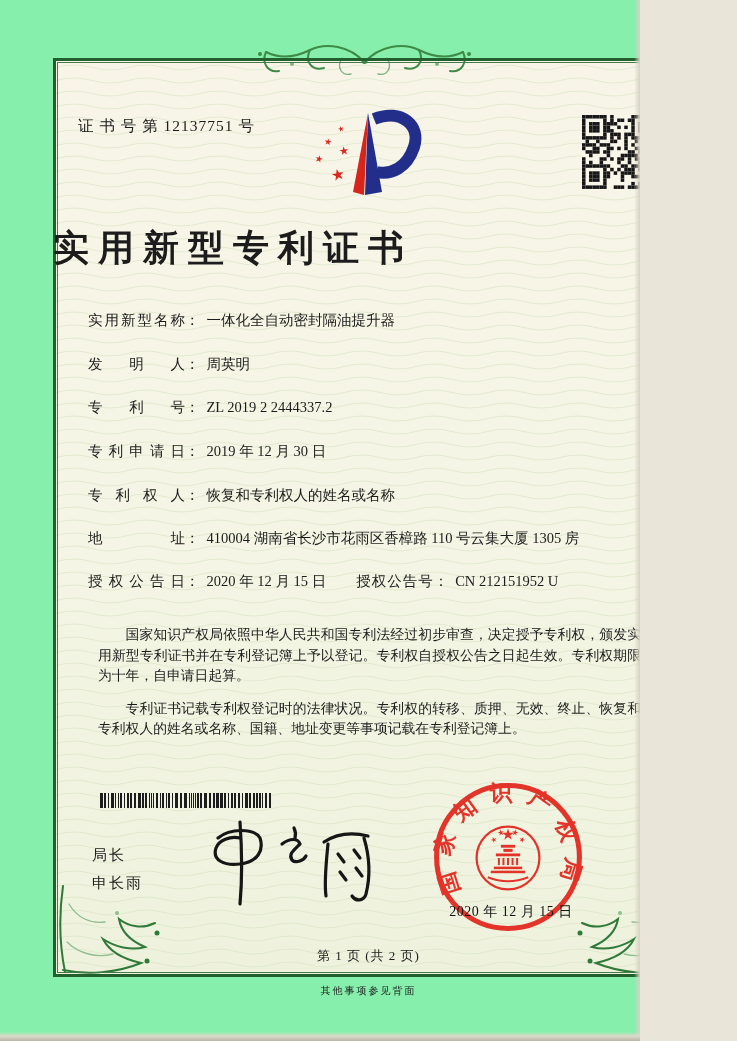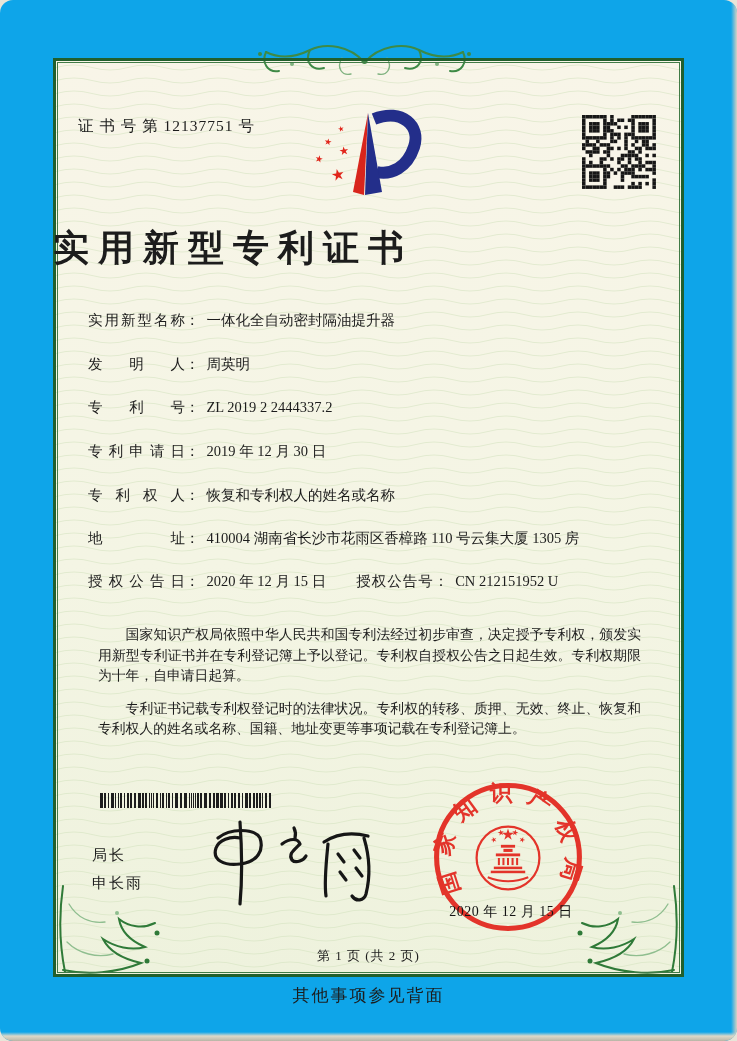--- a/index.html
+++ b/index.html
@@ -1,17 +1,17 @@
 <!DOCTYPE html>
 <html><head>
 <meta charset="utf-8">
 <style>
   html,body{margin:0;padding:0;background:#e9e5d8;}
-  .page{position:relative;width:737px;height:1041px;background:#0ea5e9;overflow:hidden;
-        font-family:"Liberation Serif","DejaVu Serif",serif;color:#1c1c1c;border-radius:13px;}
+  .page{position:relative;width:640px;height:1041px;background:#86efac;overflow:hidden;
+        font-family:"Liberation Serif","DejaVu Serif",serif;color:#1c1c1c;}
   .edge-right{position:absolute;right:0;top:0;width:6px;height:100%;
               background:linear-gradient(to left,#d6d2c2,rgba(214,210,194,0));}
   .edge-bottom{position:absolute;left:0;bottom:0;width:100%;height:9px;
                background:linear-gradient(to top,#b9b5a6,#ddd9c9 55%,rgba(221,217,201,0));}
   .inner-bg{position:absolute;left:56px;top:61px;width:625px;height:913px;
             background:linear-gradient(180deg,#f8f5e8 0%,#f4f5e4 55%,#eef2dd 100%);}
   .waves{position:absolute;left:56px;top:61px;}
   .frame{position:absolute;left:53px;top:58px;width:625px;height:913px;border:3px solid #215f2d;}
   .frame-inner{position:absolute;inset:1px;border:1px solid #417b46;}
   .abs{position:absolute;}
@@ -24,21 +24,21 @@
   .paras{left:86px;top:613px;width:567px;font-size:13.8px;line-height:20.5px;text-align:justify;}
   .paras p{margin:12px;text-indent:2em;}
   .barcode{left:100px;top:793px;width:172px;height:15px;display:flex;align-items:stretch;overflow:hidden;}
   .barcode i{display:block;background:#1d1d1d;}
   .director-title{left:92px;top:846px;font-size:15px;letter-spacing:2px;font-family:Liberation Mono, monospace;}
   .director-name{left:92px;top:874px;font-size:15px;letter-spacing:2px;}
   .sig{left:196px;top:816px;}
   .seal{left:430px;top:779px;opacity:.93;}
   .seal-date{left:438px;top:903px;width:146px;font-size:14px;letter-spacing:.5px;text-align:center;color:#141414;z-index:5;}
   .page-ind{left:53px;top:947px;width:631px;text-align:center;font-size:13px;letter-spacing:1px;}
-  .back-note{left:0;top:984px;width:737px;text-align:center;font-size:17px;letter-spacing:2px;}
+  .back-note{left:0;top:984px;width:737px;text-align:center;font-size:10px;letter-spacing:2px;}
   .orn{pointer-events:none;}
 </style>
 </head>
 <body>
 
 <svg width="0" height="0" style="position:absolute">
   <defs>
     <path id="star5" d="M0,-10 L2.245,-3.09 L9.511,-3.09 L3.633,1.18 L5.878,8.09 L0,3.82 L-5.878,8.09 L-3.633,1.18 L-9.511,-3.09 L-2.245,-3.09 Z"></path>
   </defs>
 </svg>

